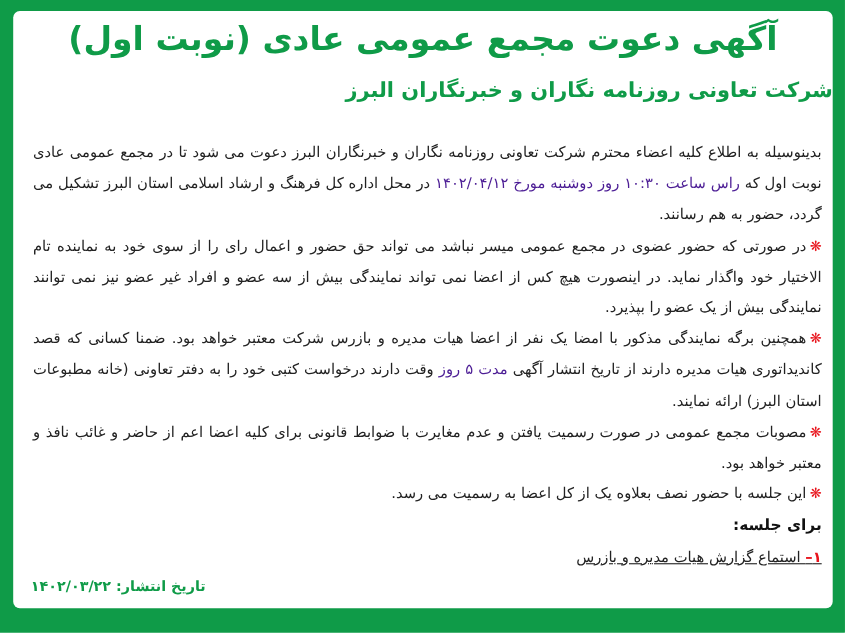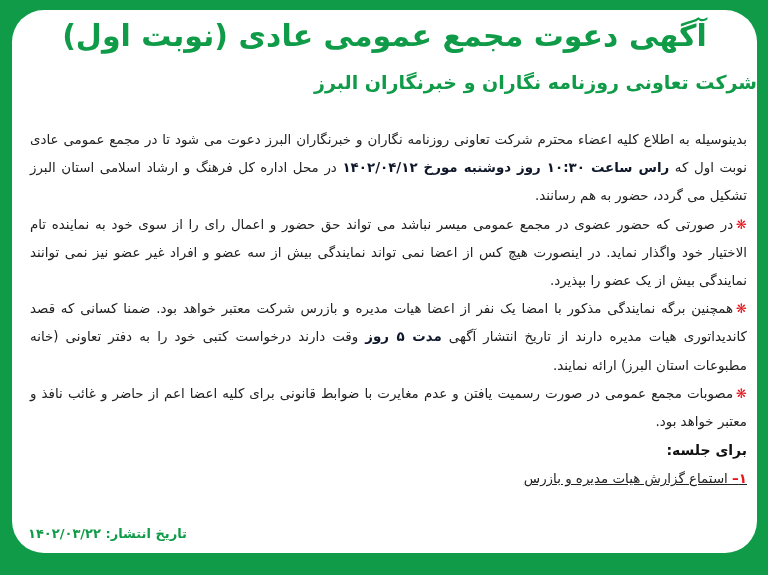--- a/index.html
+++ b/index.html
@@ -7,21 +7,21 @@
     width: 768px; height: 575px; overflow: hidden;
     background: #0f9b48;
     font-family: "DejaVu Sans", sans-serif;
   }
   .frame {
     position: absolute; left: 0; top: 0; width: 768px; height: 575px;
     background: #0f9b48;
   }
   .panel {
     position: absolute; left: 12px; top: 10px; width: 745px; height: 543px;
-    background: #ffffff; border-radius: 32px;
+    background: #ffffff; border-radius: 6px;
     direction: rtl;
     box-sizing: border-box;
   }
   .title {
     position: absolute; top: 2px; left: 0; right: 0;
     text-align: center; color: #0f9b48;
     font-family: "DejaVu Sans", sans-serif; font-weight: bold;
     font-size: 30px; line-height: 48px; letter-spacing: 0;
   }
   .subtitle {
@@ -29,21 +29,21 @@
     text-align: right; color: #0f9b48;
     font-family: "DejaVu Sans", sans-serif; font-weight: bold;
     font-size: 19px; line-height: 30px;
   }
   .body {
     position: absolute; top: 116px; right: 10px; left: 18px;
     color: #222; font-size: 13.4px; line-height: 28.2px;
     text-align: justify; text-align-last: right;
   }
   .body p { margin: 0; }
-  .red { color: #0f172a; font-weight: bold; }
+  .red { color: #4c1d95; font-weight: normal; }
   .bullet { color: #e8141c; font-size: 13px; margin-left: 3px; }
   .agenda-title { font-weight: bold; color: #111; font-size: 14px; }
   .agenda-item { display: block; text-decoration: underline; }
   .agenda-num { color: #e8141c; font-weight: bold; }
   .pubdate {
     position: absolute; left: 16px; bottom: 12px;
     color: #0f9b48; font-weight: bold; font-size: 13px;
     direction: rtl;
   }
 </style>
@@ -66,20 +66,23 @@
       </p>
 
       <p>
         <span class="bullet">❋</span><span>همچنین برگه نمایندگی مذکور با امضا یک نفر از اعضا هیات مدیره و بازرس شرکت معتبر خواهد بود. ضمنا کسانی که قصد کاندیداتوری هیات مدیره دارند از تاریخ انتشار آگهی </span><span class="red">مدت ۵ روز</span><span> وقت دارند درخواست کتبی خود را به دفتر تعاونی (خانه مطبوعات استان البرز) ارائه نمایند.</span>
       </p>
 
       <p>
         <span class="bullet">❋</span><span>مصوبات مجمع عمومی در صورت رسمیت یافتن و عدم مغایرت با ضوابط قانونی برای کلیه اعضا اعم از حاضر و غائب نافذ و معتبر خواهد بود.</span>
       </p>
 
+      <p>
+        <span class="bullet">❋</span><span>این جلسه با حضور نصف بعلاوه یک از کل اعضا به رسمیت می رسد.</span>
+      </p>
 
       <p>
         <span class="agenda-title">برای جلسه:</span>
         <span class="agenda-item"><span class="agenda-num">۱–</span><span> استماع گزارش هیات مدیره و بازرس</span></span>
       </p>
     </div>
 
     <div class="pubdate">
       <span>تاریخ انتشار:</span>
       <span>۱۴۰۲/۰۳/۲۲</span>

